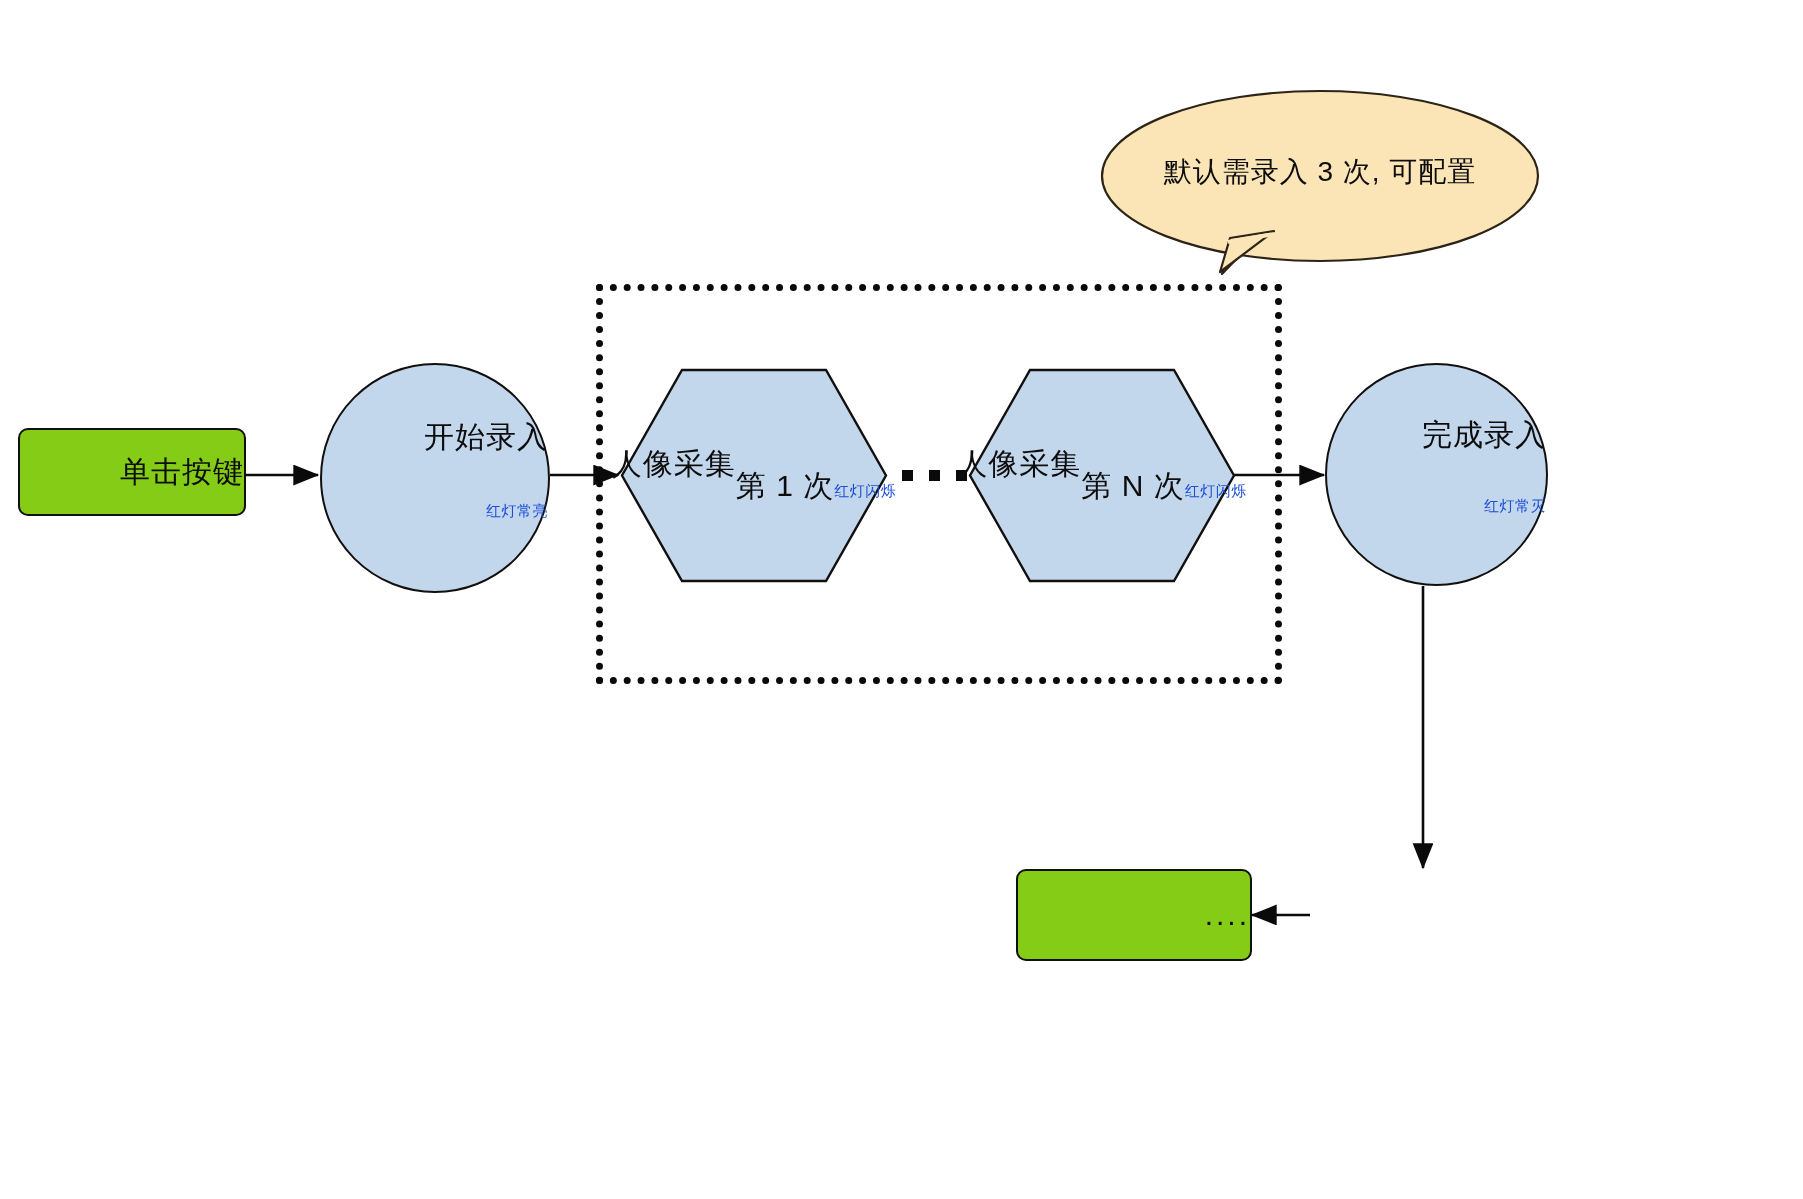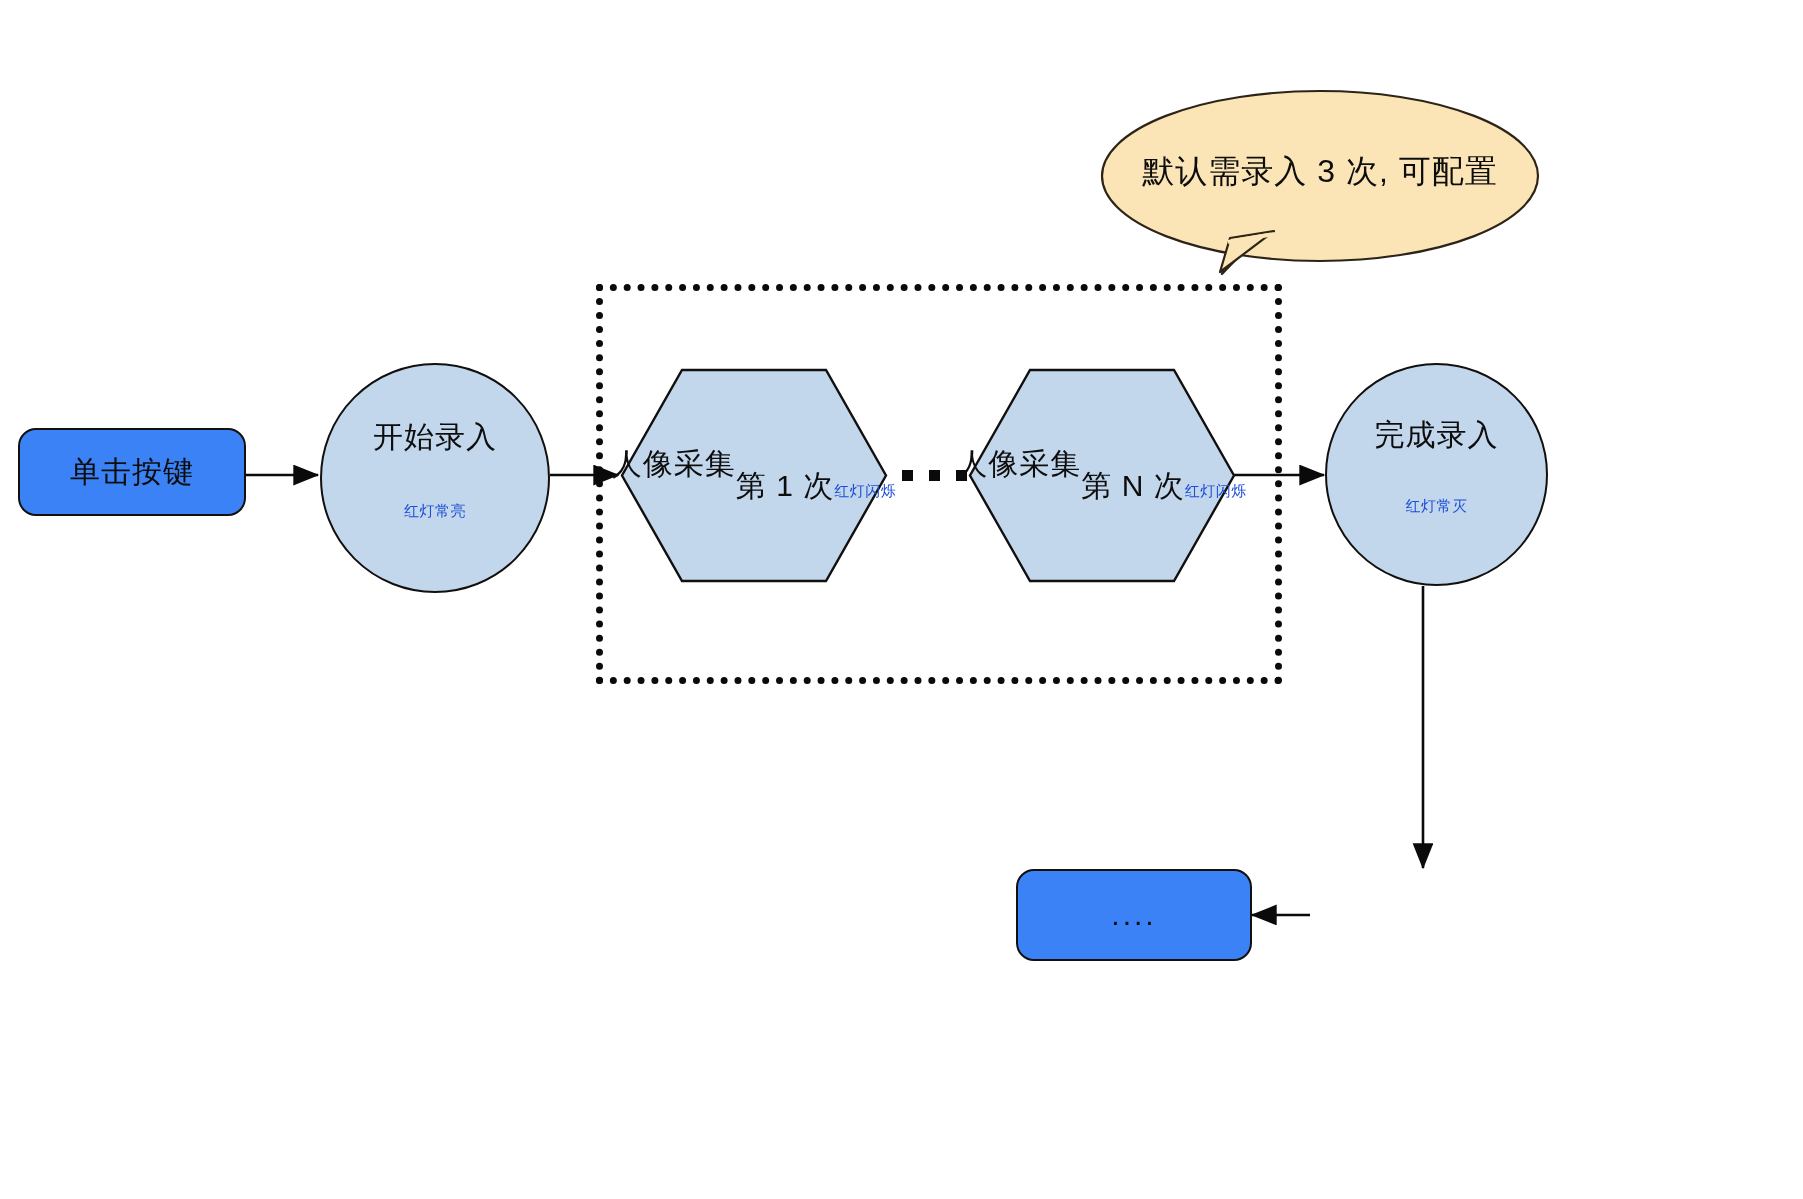--- a/index.html
+++ b/index.html
@@ -19,44 +19,44 @@
     position: absolute;
     left: 0; top: 0;
     width: 1803px;
     height: 1199px;
   }
   .node {
     position: absolute;
     box-sizing: border-box;
     display: flex;
     flex-direction: column;
-    align-items: center;
+    align-items: flex-end;
     justify-content: center;
   }
   .node-main {
     font-size: 30px;
     color: #0d0d0d;
     letter-spacing: 1px;
     line-height: 1.35;
     text-align: center;
     white-space: nowrap;
   }
   .node-sub {
     font-size: 15px;
     color: #1d4ed8;
     text-align: center;
     white-space: nowrap;
     letter-spacing: 0.5px;
   }
 
   
   .rrect {
-    background: #3b82f6;
+    background: #84cc16;
     border: 2.2px solid #12100e;
-    border-radius: 18px;
+    border-radius: 10px;
   }
 
   
   .circle {
     background: #c2d6ec;
     border: 2.2px solid #12100e;
     border-radius: 50%;
   }
 
   
@@ -86,21 +86,21 @@
   .callout svg { position: absolute; left: 0; top: 0; }
   .callout .callout-text {
     position: absolute;
     left: 0;
     top: 0;
     width: 100%;
     height: 100%;
     display: flex;
     align-items: center;
     justify-content: center;
-    font-size: 32px;
+    font-size: 28px;
     color: #0d0d0d;
     letter-spacing: 1px;
     white-space: nowrap;
     padding-bottom: 18px;
     box-sizing: border-box;
   }
 
   .ellipsis-dots {
     position: absolute;
     display: flex;

